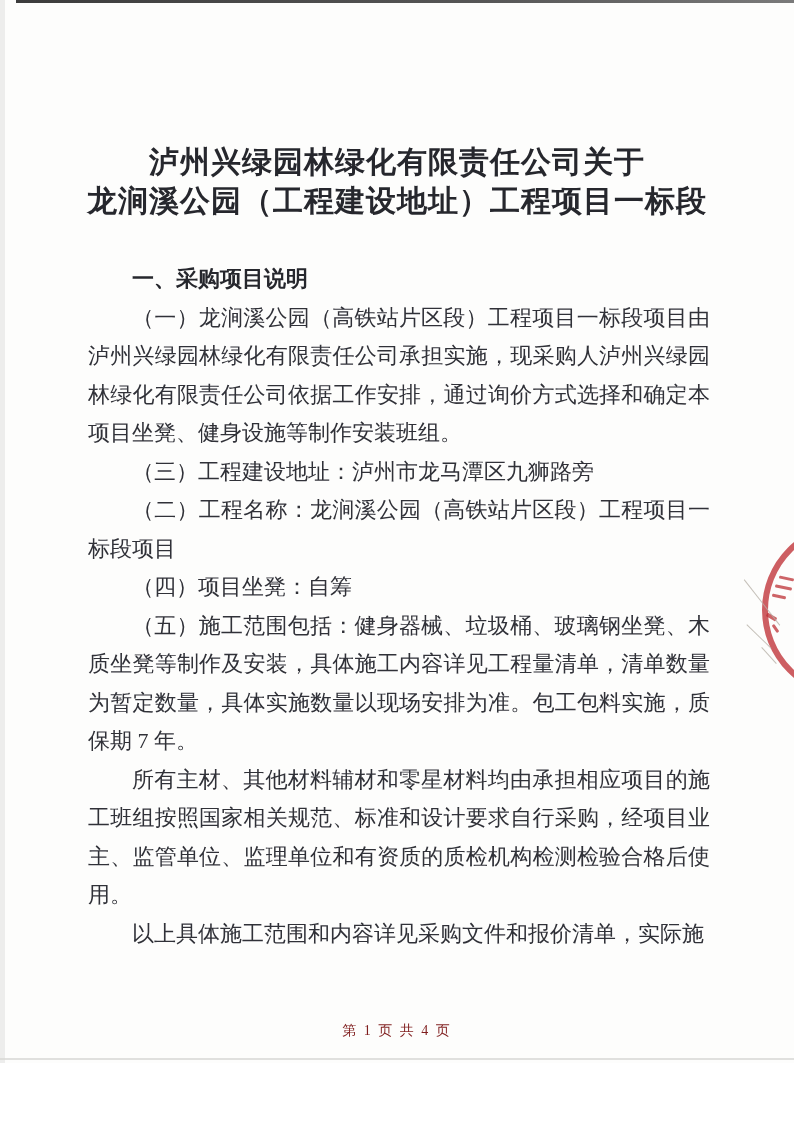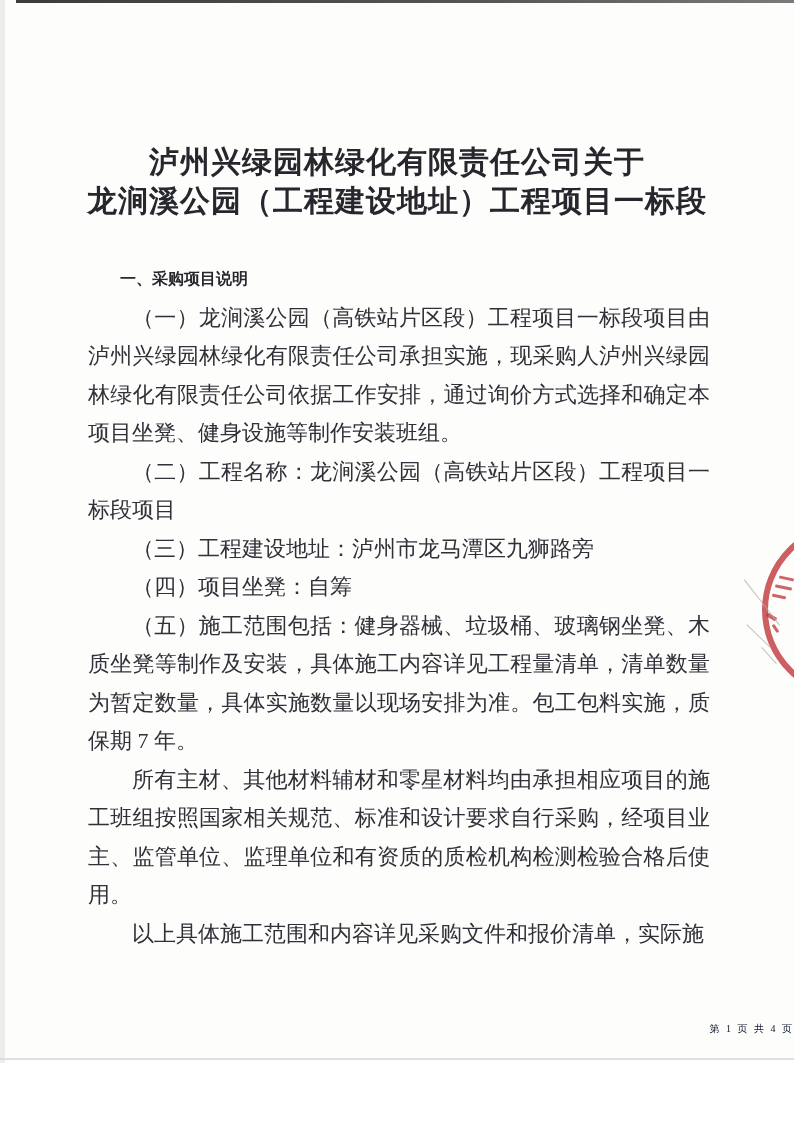--- a/index.html
+++ b/index.html
@@ -46,40 +46,40 @@
     width: 622px;
     font-size: 22px;
     line-height: 38.5px;
     text-align: justify;
     color: #303138;
   }
   .section-heading {
     margin: 0;
     font-family: "Liberation Sans", "DejaVu Sans", sans-serif;
     font-weight: 700;
-    font-size: 16px;
+    font-size: 22px;
     line-height: 38.5px;
     text-indent: 2em;
     color: #26272d;
   }
   .content p {
     margin: 0;
     text-indent: 2em;
   }
 
   
   .footer {
     position: absolute;
     top: 1022px;
     left: 0;
     width: 100%;
-    text-align: right;
-    font-size: 10px;
+    text-align: center;
+    font-size: 14px;
     letter-spacing: 2px;
-    color: #0f172a;
+    color: #7f1d1d;
   }
 
   
   .seal-ring {
     position: absolute;
     left: 762px;
     top: 522px;
     width: 176px;
     height: 176px;
     border: 6px solid rgba(194, 58, 63, 0.82);
@@ -117,22 +117,22 @@
   <div class="artifact-bottom"></div>
 
   <div class="doc-title">
     <div>泸州兴绿园林绿化有限责任公司关于</div>
     <div>龙涧溪公园（工程建设地址）工程项目一标段</div>
   </div>
 
   <div class="content">
     <h2 class="section-heading">一、采购项目说明</h2>
     <p>（一）龙涧溪公园（高铁站片区段）工程项目一标段项目由泸州兴绿园林绿化有限责任公司承担实施，现采购人泸州兴绿园林绿化有限责任公司依据工作安排，通过询价方式选择和确定本项目坐凳、健身设施等制作安装班组。</p>
+    <p>（三）工程建设地址：泸州市龙马潭区九狮路旁</p>
     <p>（二）工程名称：龙涧溪公园（高铁站片区段）工程项目一标段项目</p>
-    <p>（三）工程建设地址：泸州市龙马潭区九狮路旁</p>
     <p>（四）项目坐凳：自筹</p>
     <p>（五）施工范围包括：健身器械、垃圾桶、玻璃钢坐凳、木质坐凳等制作及安装，具体施工内容详见工程量清单，清单数量为暂定数量，具体实施数量以现场安排为准。包工包料实施，质保期 7 年。</p>
     <p>所有主材、其他材料辅材和零星材料均由承担相应项目的施工班组按照国家相关规范、标准和设计要求自行采购，经项目业主、监管单位、监理单位和有资质的质检机构检测检验合格后使用。</p>
     <p>以上具体施工范围和内容详见采购文件和报价清单，实际施</p>
   </div>
 
   <div class="footer">第 1 页 共 4 页</div>
 
   <div class="seal-ring"></div>
   <div class="seal-frag f1"></div>

